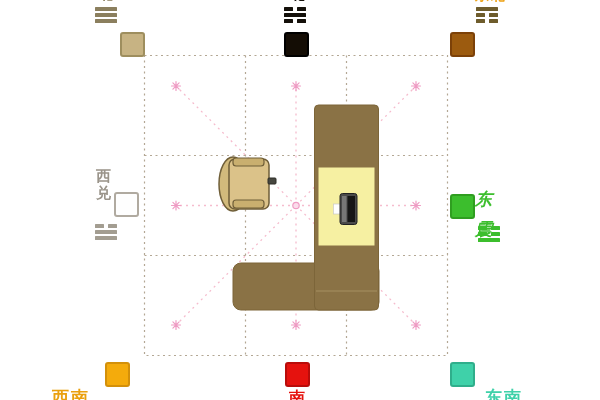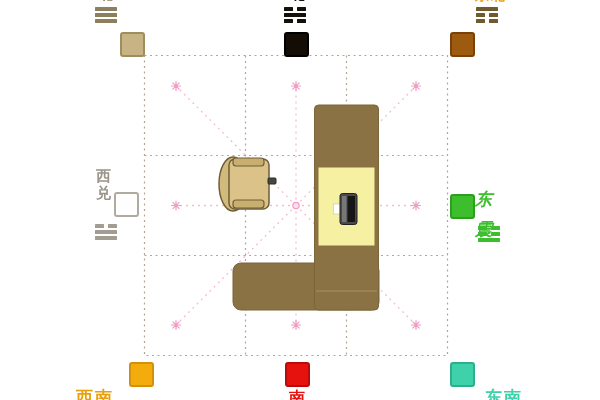--- a/index.html
+++ b/index.html
@@ -33,21 +33,21 @@
   .m-ne .trigram{left:28px;top:7px;}
   .m-ne .dir-square{left:2px;top:32px;}
   .m-w{left:90px;top:166px;width:60px;height:80px;}
   .m-w .vlbl{left:2px;top:2px;font-size:15px;line-height:17px;}
   .m-w .trigram{left:5px;top:58px;}
   .m-w .dir-square{left:24px;top:26px;}
   .m-e{left:448px;top:166px;width:60px;height:80px;}
   .m-e .vlbl{left:25px;top:18px;font-size:17px;line-height:30px;font-style:italic;}
   .m-e .trigram{left:30px;top:60px;}
   .m-e .dir-square{left:2px;top:28px;}
-  .m-sw{left:76px;top:360px;width:90px;height:40px;text-decoration:underline;}
+  .m-sw{left:52px;top:360px;width:90px;height:40px;text-decoration:underline;}
   .m-sw .hlbl{left:0;top:26px;font-size:17px;}
   .m-sw .dir-square{left:53px;top:2px;}
   .m-s{left:283px;top:360px;width:40px;height:40px;}
   .m-s .hlbl{left:6px;top:28px;font-size:16px;}
   .m-s .dir-square{left:2px;top:2px;}
   .m-se{left:448px;top:360px;width:90px;height:40px;text-align:right;}
   .m-se .hlbl{left:37px;top:26px;font-size:17px;}
   .m-se .dir-square{left:2px;top:2px;}
 </style>
 </head>

